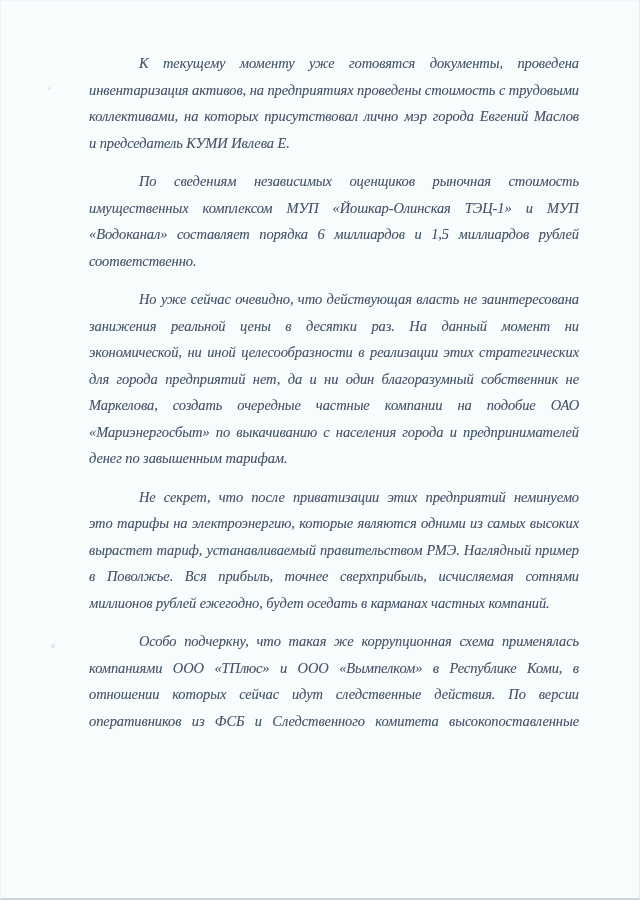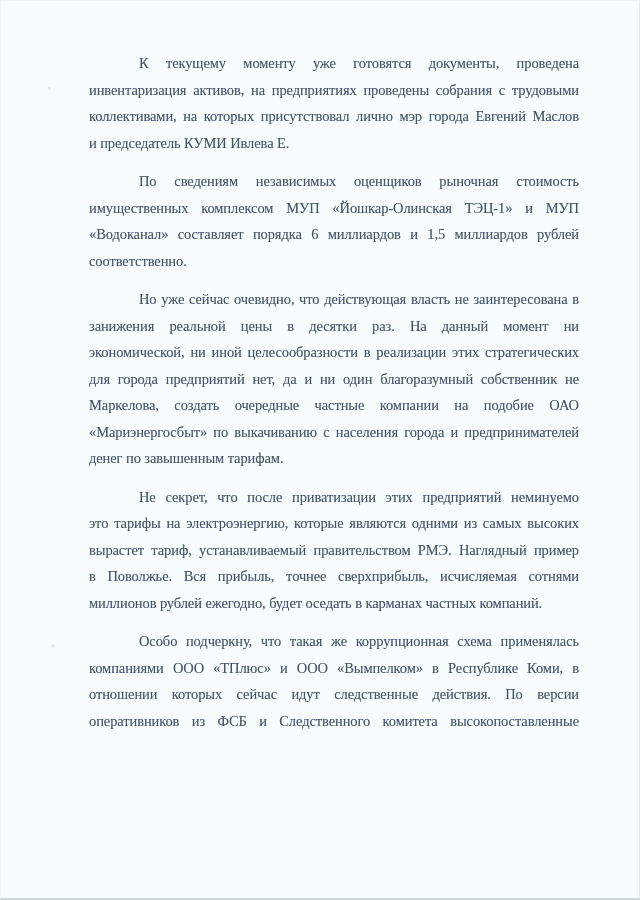--- a/index.html
+++ b/index.html
@@ -22,20 +22,21 @@
     border-left: 1px solid #eef3f4;
     border-right: 1px solid #e3eaec;
     border-bottom: 2px solid #ccd6d9;
     padding: 49px 62px 0 88px;
     position: relative;
     color: #44546a;
   }
   .para {
     margin: 0 16px 12px 0;
     padding: 0;
+    font-style: italic;
   }
   .line {
     width: 490px;
     height: 26.5px;
     line-height: 26.5px;
     font-size: 14.5px;
     letter-spacing: -0.1px;
     text-align: justify;
     text-align-last: justify;
     white-space: normal;
@@ -60,21 +61,21 @@
 </head>
 <body>
 
 <div class="page">
 
   <div class="speck s1"></div>
   <div class="speck s2"></div>
 
   <div class="para">
     <div class="line first">К текущему моменту уже готовятся документы, проведена</div>
-    <div class="line">инвентаризация активов, на предприятиях проведены собрания с трудовыми</div>
+    <div class="line">инвентаризация активов, на предприятиях проведены стоимость с трудовыми</div>
     <div class="line">коллективами, на которых присутствовал лично мэр города Евгений Маслов</div>
     <div class="line end">и председатель КУМИ Ивлева Е.</div>
   </div>
 
   <div class="para">
     <div class="line first">По сведениям независимых оценщиков рыночная стоимость</div>
     <div class="line">имущественных комплексом МУП «Йошкар-Олинская ТЭЦ-1» и МУП</div>
     <div class="line">«Водоканал» составляет порядка 6 миллиардов и 1,5 миллиардов рублей</div>
     <div class="line end">соответственно.</div>
   </div>

